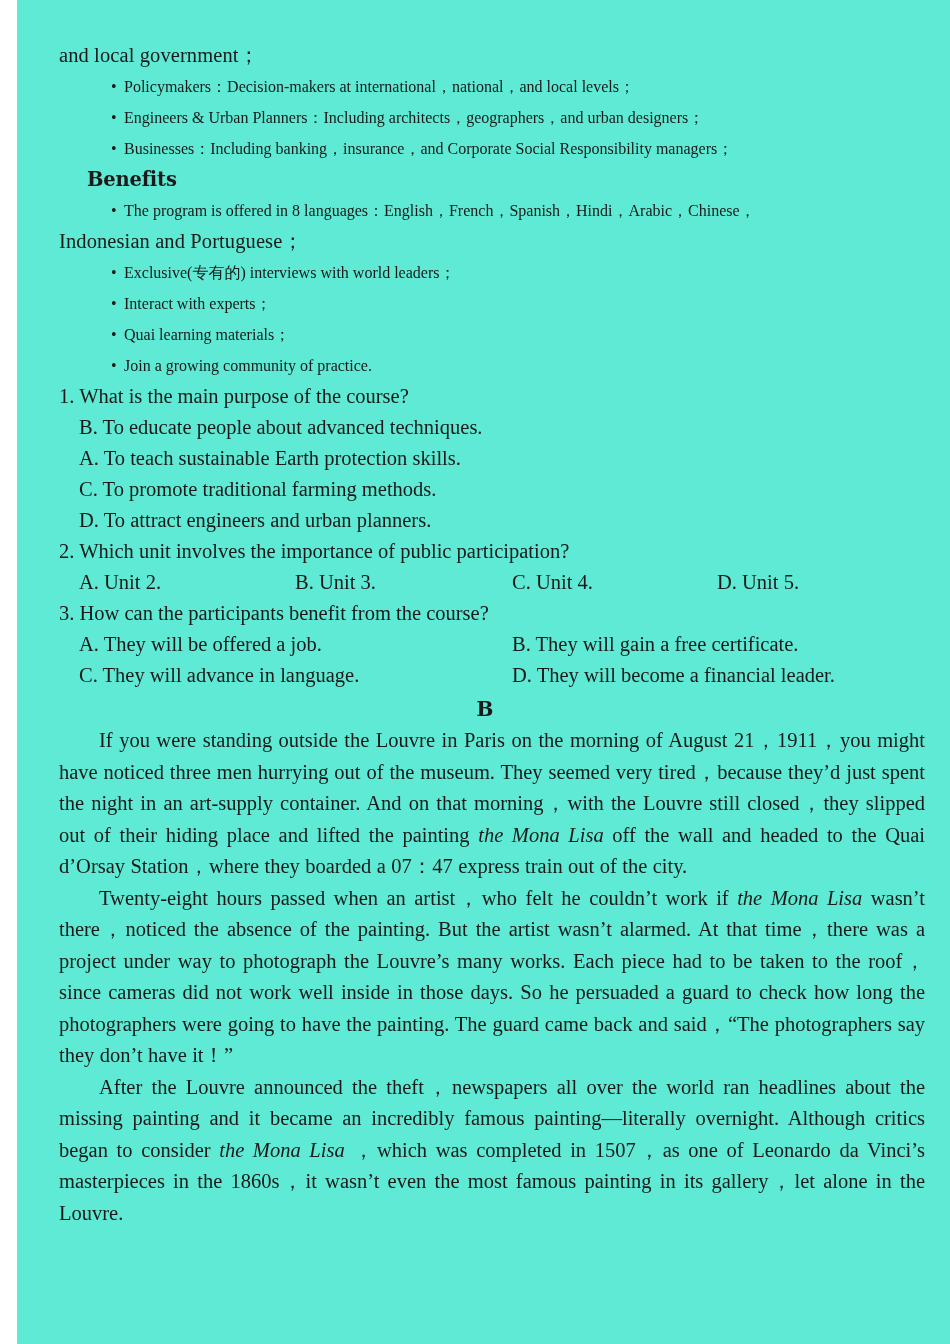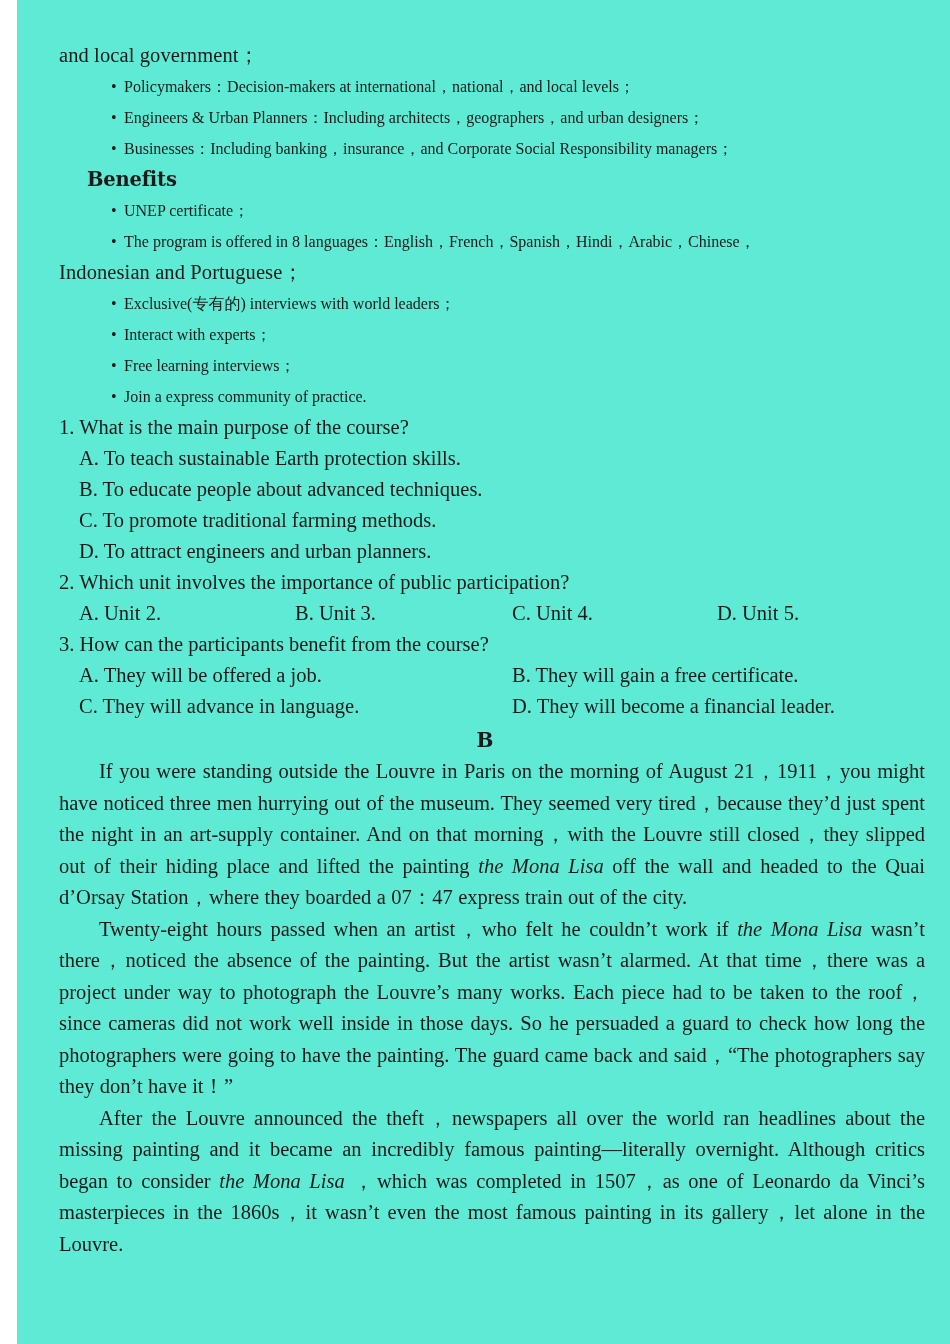--- a/index.html
+++ b/index.html
@@ -126,31 +126,30 @@
   <div class="content">
 
     <div class="line flush">and local government；</div>
 
     <div class="bullet"><span class="dot">•</span><span>Policymakers：Decision-makers at international，national，and local levels；</span></div>
     <div class="bullet"><span class="dot">•</span><span>Engineers &amp; Urban Planners：Including architects，geographers，and urban designers；</span></div>
     <div class="bullet"><span class="dot">•</span><span>Businesses：Including banking，insurance，and Corporate Social Responsibility managers；</span></div>
 
     <div class="subhead">Benefits</div>
 
-    <div class="bullet"><span class="dot">•</span><span>UNEP certificate；</span></div>
     <div class="bullet"><span class="dot">•</span><span>The program is offered in 8 languages：English，French，Spanish，Hindi，Arabic，Chinese，</span></div>
     <div class="line flush">Indonesian and Portuguese；</div>
     <div class="bullet"><span class="dot">•</span><span>Exclusive(专有的) interviews with world leaders；</span></div>
     <div class="bullet"><span class="dot">•</span><span>Interact with experts；</span></div>
-    <div class="bullet"><span class="dot">•</span><span>Free learning interviews；</span></div>
-    <div class="bullet"><span class="dot">•</span><span>Join a express community of practice.</span></div>
+    <div class="bullet"><span class="dot">•</span><span>Quai learning materials；</span></div>
+    <div class="bullet"><span class="dot">•</span><span>Join a growing community of practice.</span></div>
 
     <div class="qline">1. What is the main purpose of the course?</div>
+    <div class="opt">B. To educate people about advanced techniques.</div>
     <div class="opt">A. To teach sustainable Earth protection skills.</div>
-    <div class="opt">B. To educate people about advanced techniques.</div>
     <div class="opt">C. To promote traditional farming methods.</div>
     <div class="opt">D. To attract engineers and urban planners.</div>
 
     <div class="qline">2. Which unit involves the importance of public participation?</div>
     <div class="optrow">
       <span class="col" style="left:20px;">A. Unit 2.</span>
       <span class="col" style="left:236px;">B. Unit 3.</span>
       <span class="col" style="left:453px;">C. Unit 4.</span>
       <span class="col" style="left:658px;text-align:center;">D. Unit 5.</span>
     </div>

